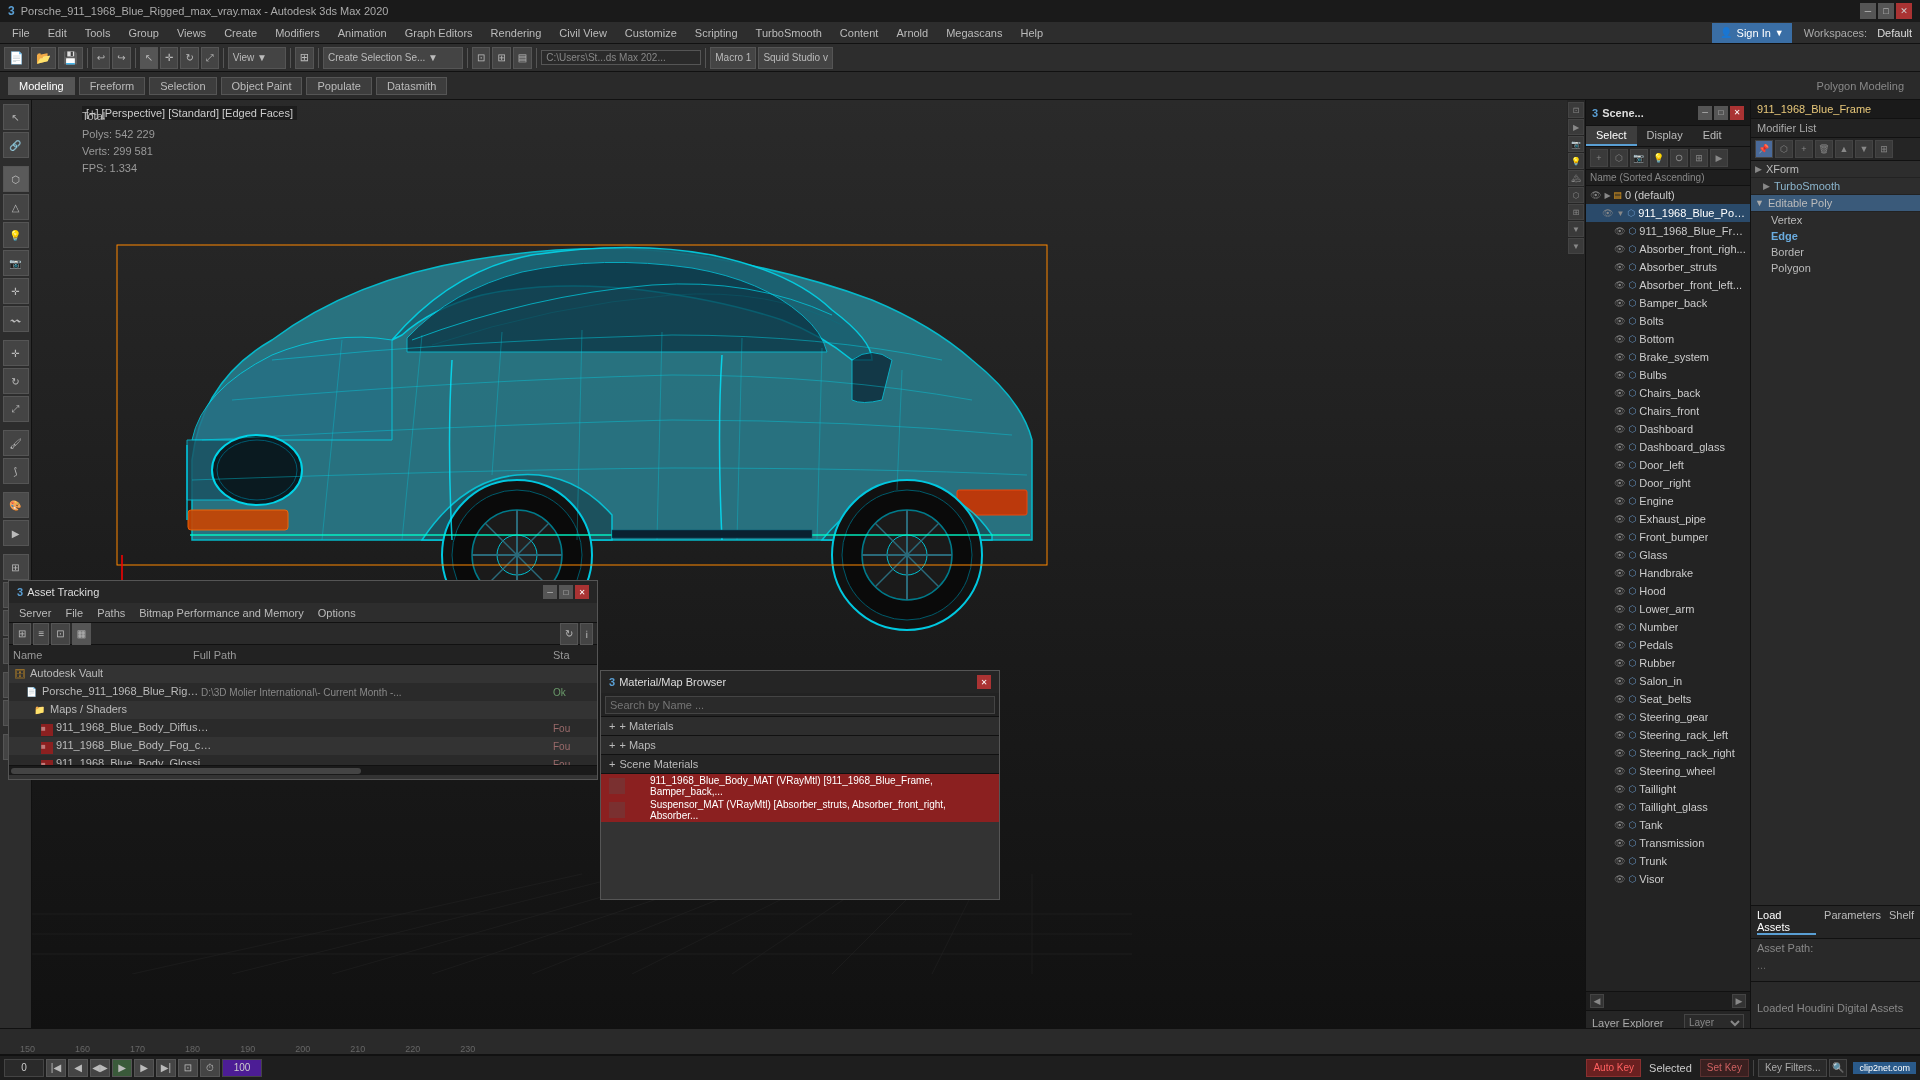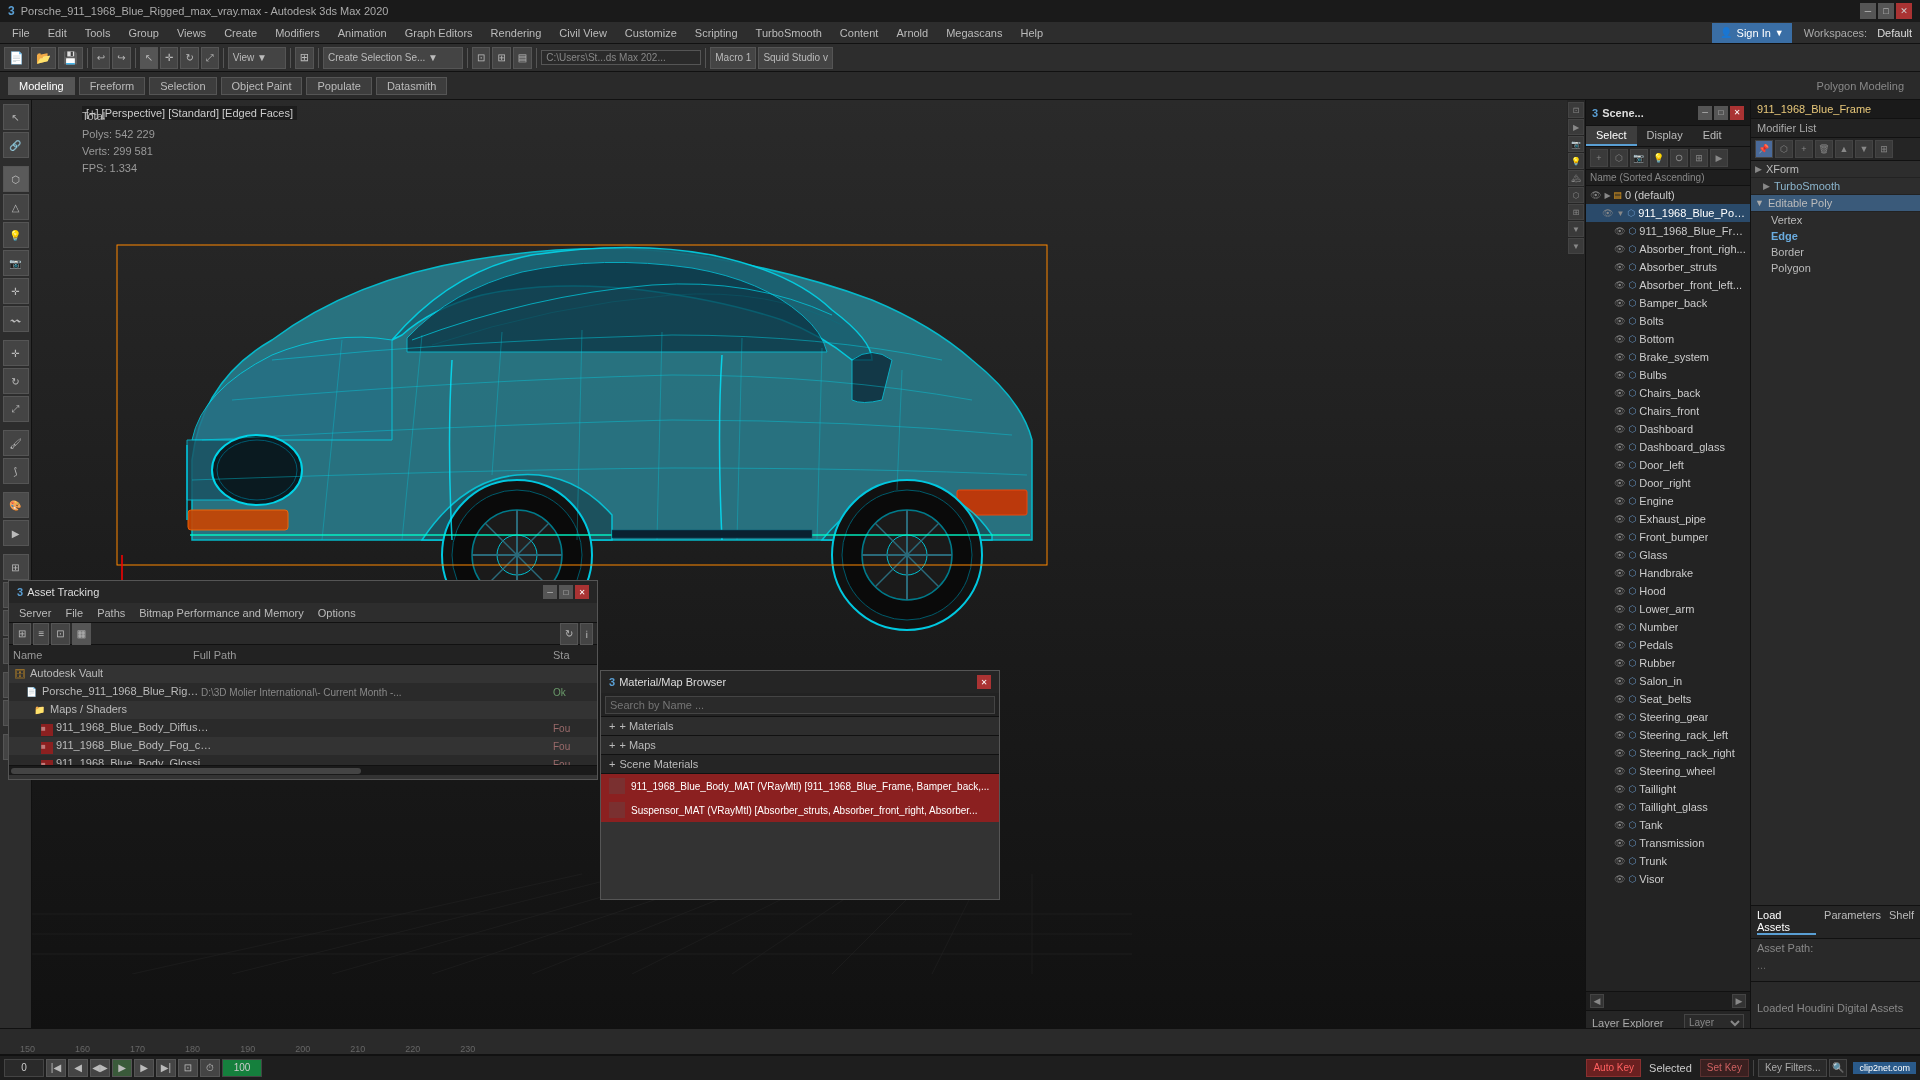--- a/index.html
+++ b/index.html
@@ -65,21 +65,21 @@
     .asset-icon { width: 14px; height: 14px; margin-right: 3px; display: inline-flex; align-items: center; justify-content: center; font-size: 9px; }
     .asset-folder { color: #e8a020; }
     .asset-file { color: #c07878; }
     
     
     #mat-browser { position: absolute; top: 670px; left: 600px; width: 400px; height: 230px; background: #333; border: 1px solid #555; z-index: 10; }
     #mat-header { background: #252525; height: 22px; display: flex; align-items: center; justify-content: space-between; padding: 0 8px; font-size: 11px; color: #ddd; }
     #mat-search { background: #222; height: 24px; padding: 4px; display: flex; align-items: center; border-bottom: 1px solid #111; }
     #mat-search input { background: #2a2a2a; border: 1px solid #555; color: #ccc; font-size: 11px; width: 100%; height: 18px; padding: 0 4px; }
     .mat-section { padding: 3px 8px; font-size: 11px; color: #bbb; cursor: pointer; background: #2d2d2d; border-bottom: 1px solid #111; display: flex; align-items: center; gap: 4px; }
-    .mat-row { padding: 8px 8px; font-size: 11px; color: #ddd; height: 22px; display: flex; align-items: center; cursor: pointer; }
+    .mat-row { padding: 8px 8px; font-size: 11px; color: #ddd; height: 22px; display: flex; align-items: center; cursor: pointer; gap: 19px; }
     .mat-row:nth-child(odd) { background: #2a2a2a; }
     .mat-row:nth-child(even) { background: #262626; }
     .mat-row.highlighted { background: #8b2020; color: #fff; }
     .mat-icon { width: 16px; height: 16px; background: #555; margin-right: 6px; display: inline-block; }
     
     
     #timeline { position: absolute; bottom: 0; left: 0; right: 0; height: 52px; background: #232323; border-top: 1px solid #111; display: flex; flex-direction: column; }
     .tl-btn { width: 20px; height: 18px; background: #444; border: 1px solid #555; color: #bbb; font-size: 10px; cursor: pointer; display: flex; align-items: center; justify-content: center; }
     .ri-btn { width: 16px; height: 16px; background: #3a3a3a; border: 1px solid #444; color: #888; font-size: 8px; cursor: pointer; display: flex; align-items: center; justify-content: center; }
     
@@ -877,21 +877,21 @@
 
     <button class="tl-btn">|◀</button>
     <button class="tl-btn">◀</button>
     <button class="tl-btn">◀▶</button>
     <button class="tl-btn" style="background:#3a5a3a;">▶</button>
     <button class="tl-btn">▶</button>
     <button class="tl-btn">▶|</button>
     <button class="tl-btn">⊡</button>
     <button class="tl-btn">⏱</button>
 
-    <div style="background:#15803d;border:1px solid #444;width:40px;height:18px;font-size:10px;color:#ccc;display:flex;align-items:center;justify-content:center;">100</div>
+    <div style="background:#4c1d95;border:1px solid #444;width:40px;height:18px;font-size:10px;color:#ccc;display:flex;align-items:center;justify-content:center;">100</div>
 
     <div style="flex:1;"></div>
 
     <button style="background:#6a2020;border:1px solid #8a3030;color:#ff6060;font-size:10px;padding:0 6px;height:18px;cursor:pointer;">Auto Key</button>
     <span style="font-size:11px;color:#ccc;padding:0 6px;">Selected</span>
 
     <button style="background:#3a2020;border:1px solid #5a3030;color:#cc6060;font-size:10px;padding:0 6px;height:18px;cursor:pointer;">Set Key</button>
     <div style="width:1px;height:16px;background:#444;margin:0 2px;"></div>
     <button style="background:#2a2a2a;border:1px solid #444;color:#aaa;font-size:10px;padding:0 6px;height:18px;cursor:pointer;">Key Filters...</button>
 

